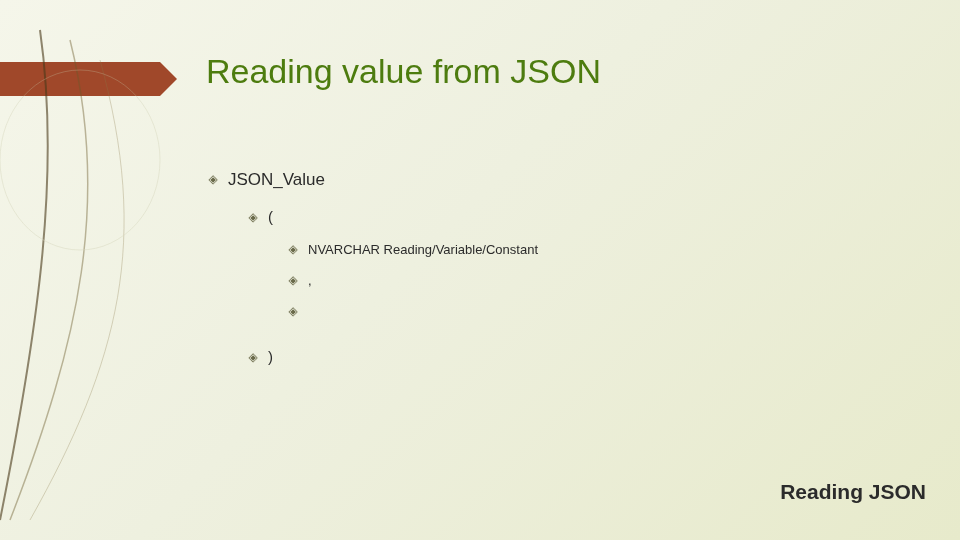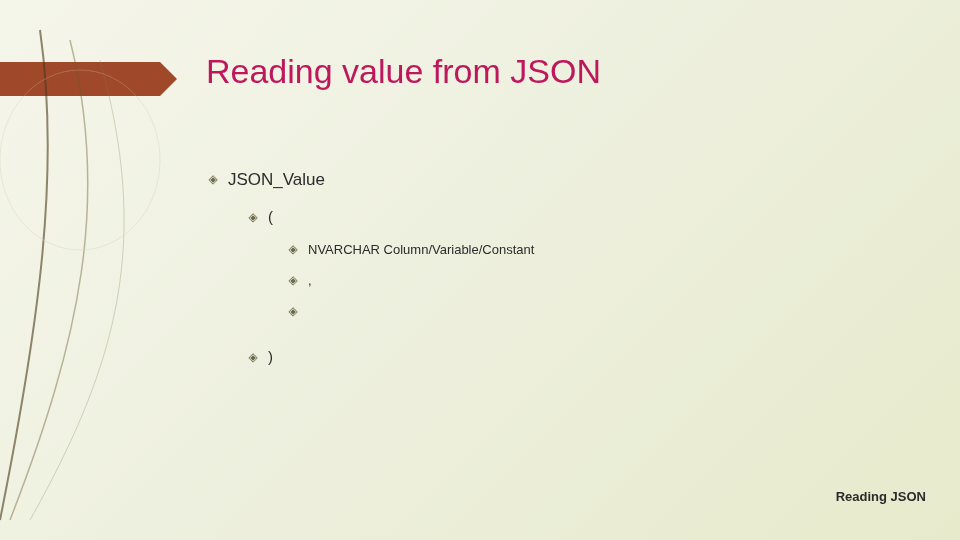--- a/index.html
+++ b/index.html
@@ -39,21 +39,21 @@
     pointer-events: none;
     opacity: 0.6;
   }
 
   .slide-title {
     position: absolute;
     top: 52px;
     left: 206px;
     font-size: 34px;
     font-weight: 400;
-    color: #be185d;
+    color: #4d7c0f;
   }
 
   .content {
     position: absolute;
     top: 170px;
     left: 206px;
     color: #2b2b2b;
   }
 
   ul.lvl { list-style: none; }
@@ -77,21 +77,21 @@
   .lvl-2 > li > .item-body > .label { font-size: 15px; }
 
   .lvl-3 { margin-top: 14px; margin-left: 18px; }
   .lvl-3 > li { margin-bottom: 12px; }
   .lvl-3 > li > .item-body > .label { font-size: 13px; }
 
   .footer-label {
     position: absolute;
     right: 34px;
     bottom: 36px;
-    font-size: 13px;
+    font-size: 21px;
     font-weight: 700;
     color: #2b2b2b;
   }
 </style>
 </head>
 <body>
 
 <div class="accent-bar"></div>
 <div class="accent-chevron"></div>
 
@@ -112,21 +112,21 @@
         <span class="label">JSON_Value</span>
         <ul class="lvl lvl-2">
           <li>
             <span class="bullet">◈</span>
             <div class="item-body">
               <span class="label">(</span>
               <ul class="lvl lvl-3">
                 <li>
                   <span class="bullet">◈</span>
                   <div class="item-body">
-                    <span class="label">NVARCHAR Column/Variable/Constant</span>
+                    <span class="label">NVARCHAR Reading/Variable/Constant</span>
                   </div>
                 </li>
                 <li>
                   <span class="bullet">◈</span>
                   <div class="item-body">
                     <span class="label">,</span>
                   </div>
                 </li>
                 <li>
                   <span class="bullet">◈</span>

